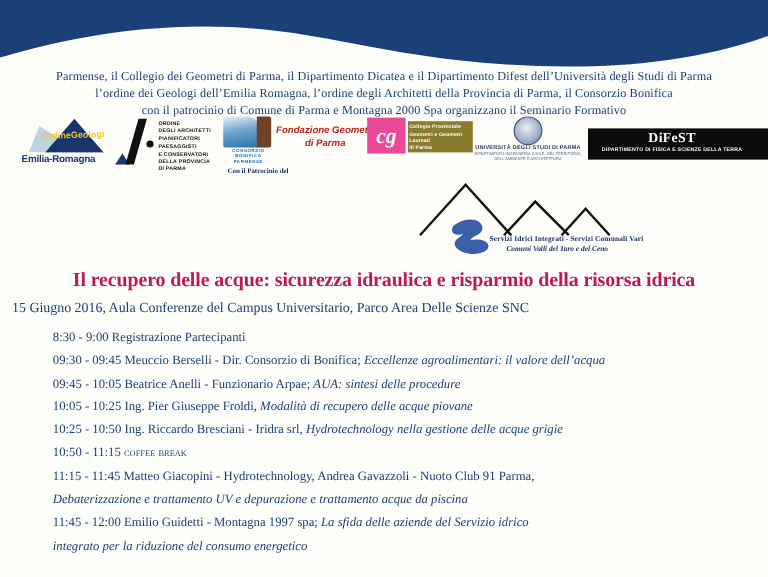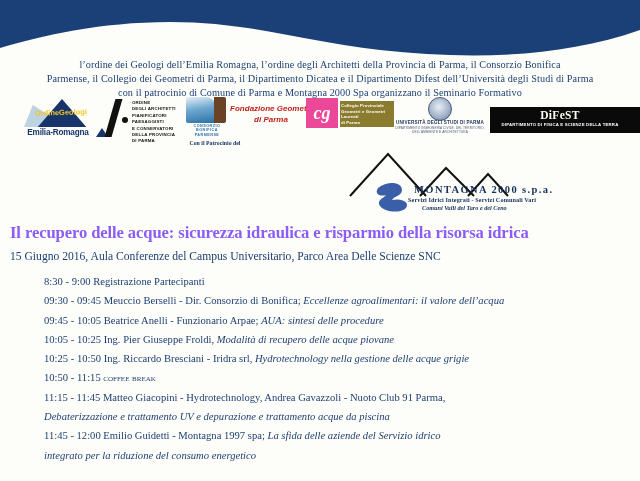--- a/index.html
+++ b/index.html
@@ -89,21 +89,21 @@
   .geo-bar {
     position: absolute;
     left: 0; bottom: 0;
     width: 80px; height: 11px;
     background: #fdfdfa;
     color: #17356a;
     font-family: "Liberation Sans", sans-serif;
     font-size: 8.2px;
     font-weight: bold;
     line-height: 11px;
-    text-align: center;
+    text-align: left;
     letter-spacing: -0.2px;
   }
   .geo-mark {
     position: absolute;
     right: -2px; bottom: 1px;
     width: 0; height: 0;
     border-left: 6px solid transparent;
     border-right: 6px solid transparent;
     border-bottom: 9px solid #17356a;
   }
@@ -332,23 +332,24 @@
     font-style: italic;
     color: #16325c;
   }
 
   
   .title {
     position: absolute;
     top: 223px;
     left: 10px;
     width: 620px;
+    text-align: center;
     font-size: 16.6px;
     font-weight: bold;
-    color: #8b5cf6;
+    color: #be185d;
     font-family: "Liberation Serif", serif;
     letter-spacing: -0.1px;
   }
   .subtitle {
     position: absolute;
     top: 250px;
     left: 10px;
     width: 620px;
     text-align: left;
     font-size: 11.6px;
@@ -380,22 +381,22 @@
 </head>
 <body>
 
 <div class="poster">
 
   <svg class="header-wave" viewBox="0 0 640 60" preserveAspectRatio="none">
     <path d="M0,0 L640,0 L640,30 C560,58 470,60 380,50 C300,41 250,22 170,22 C100,22 40,36 0,48 Z" fill="#1a4077"></path>
   </svg>
 
   <div class="intro">
+    <span class="intro-line">Parmense, il Collegio dei Geometri di Parma, il Dipartimento Dicatea e il Dipartimento Difest dell’Università degli Studi di Parma</span>
     <span class="intro-line">l’ordine dei Geologi dell’Emilia Romagna, l’ordine degli Architetti della Provincia di Parma, il Consorzio Bonifica</span>
-    <span class="intro-line">Parmense, il Collegio dei Geometri di Parma, il Dipartimento Dicatea e il Dipartimento Difest dell’Università degli Studi di Parma</span>
     <span class="intro-line">con il patrocinio di Comune di Parma e Montagna 2000 Spa organizzano il Seminario Formativo</span>
   </div>
 
   <div class="logo-row">
 
     <div class="logo lg-geologi">
       <div class="geo-shadow"></div>
       <div class="geo-tri"></div>
       <div class="geo-arc">OrdineGeologi</div>
       <div class="geo-bar">Emilia-Romagna</div>
@@ -457,21 +458,20 @@
   </div>
 
   <div class="patro-label">Con il Patrocinio del</div>
 
 
   <div class="montagna">
     <svg width="230" height="68" viewBox="0 0 230 68">
       <path d="M2,48 L40,6 L78,48 M72,48 L98,20 L126,48 M120,48 L140,26 L160,48" fill="none" stroke="#111111" stroke-width="2"></path>
       <path d="M30,40 C40,32 54,34 54,42 C54,48 46,48 44,52 C54,50 62,54 58,60 C52,66 36,64 32,58 C28,52 36,50 38,47 C32,49 26,46 30,40 Z" fill="#3a5fa8"></path>
     </svg>
-    <div class="mt-txt1">MONTAGNA 2000 s.p.a.</div>
     <div class="mt-txt2">Servizi Idrici Integrati - Servizi Comunali Vari</div>
     <div class="mt-txt3">Comuni Valli del Taro e del Ceno</div>
   </div>
 
   <div class="title">Il recupero delle acque: sicurezza idraulica e risparmio della risorsa idrica</div>
   <div class="subtitle">15 Giugno 2016, Aula Conferenze del Campus Universitario, Parco Area Delle Scienze SNC</div>
 
   <div class="agenda">
       <div class="agenda-item"><span>8:30 - 9:00 </span><span>Registrazione Partecipanti</span></div>
       <div class="agenda-item"><span>09:30 - 09:45 </span><span>Meuccio Berselli - Dir. Consorzio di Bonifica; </span><span class="it">Eccellenze agroalimentari: il valore dell’acqua</span></div>

